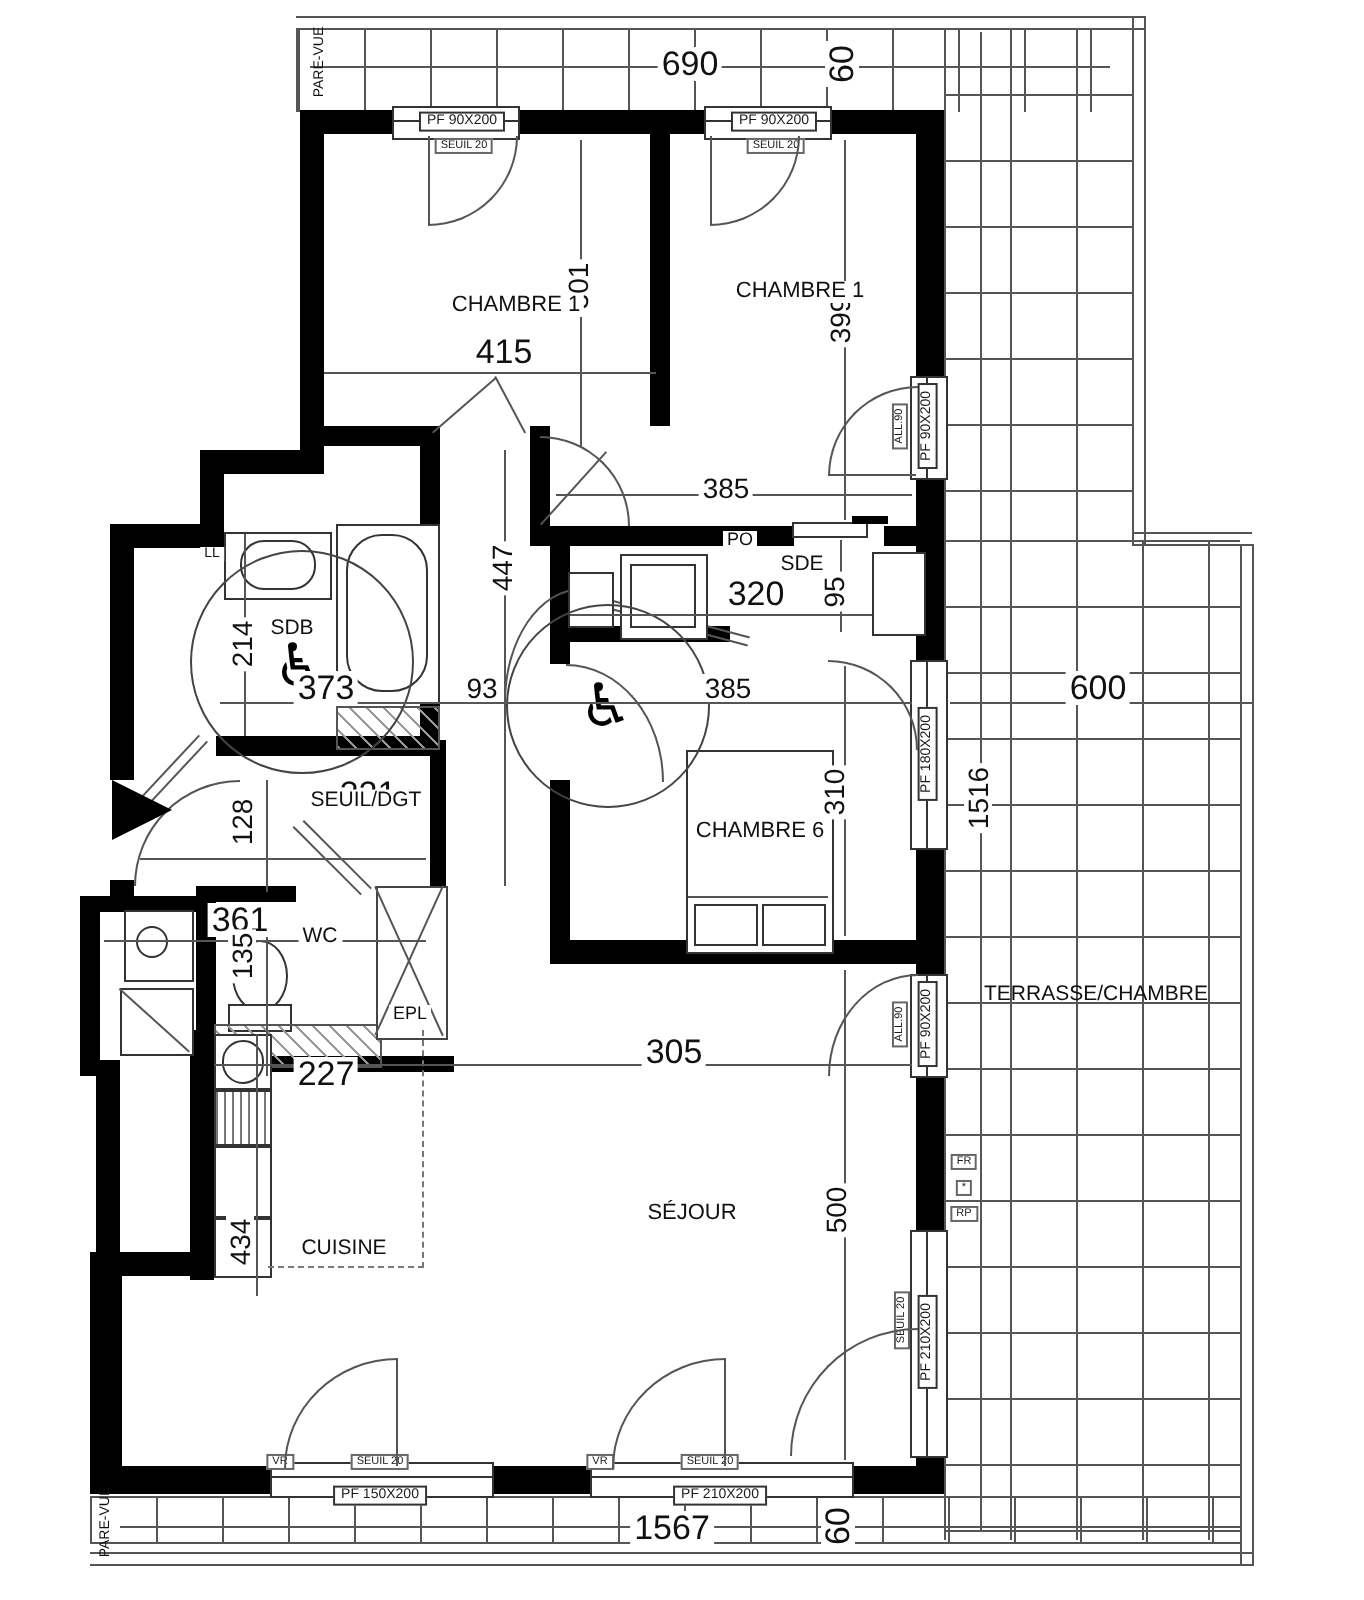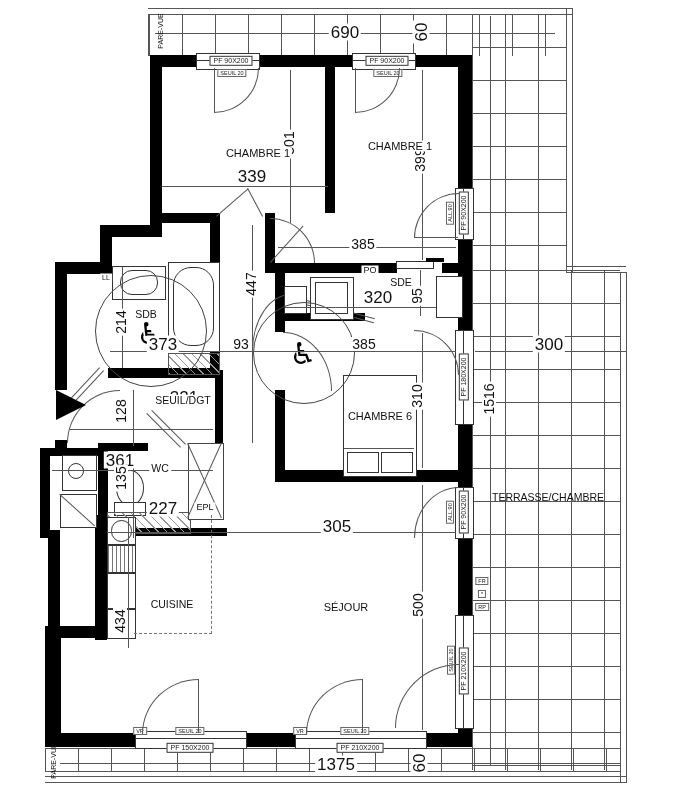--- a/index.html
+++ b/index.html
@@ -224,51 +224,51 @@
   <i class="ln" style="left:70px;top:429px;width:143px;height:1px"></i>
   <i class="ln" style="left:133px;top:390px;width:1px;height:56px"></i>
   <i class="ln" style="left:52px;top:470px;width:161px;height:1px"></i>
   <i class="ln" style="left:133px;top:452px;width:1px;height:86px"></i>
   <i class="ln" style="left:107px;top:532px;width:349px;height:1px"></i>
   <i class="ln" style="left:128px;top:517px;width:1px;height:131px"></i>
   <i class="ln" style="left:422px;top:485px;width:1px;height:245px"></i>
 
   <span class="lab d17" style="left:345px;top:32px">690</span>
   <span class="lab d17 v" style="left:421px;top:32px">60</span>
-  <span class="lab d17" style="left:252px;top:176px">339</span>
+  <span class="lab d17" style="left:252px;top:176px">415</span>
   <span class="lab d15 v" style="left:289px;top:143px">301</span>
   <span class="lab d15 v" style="left:420px;top:160px">399</span>
   <span class="lab d15" style="left:363px;top:244px">385</span>
   <span class="lab d15 v" style="left:251px;top:284px">447</span>
   <span class="lab f9" style="left:370px;top:270px">PO</span>
   <span class="lab d17" style="left:378px;top:297px">320</span>
   <span class="lab d15 v" style="left:417px;top:296px">95</span>
   <span class="lab d15 v" style="left:121px;top:322px">214</span>
   <span class="lab d17" style="left:163px;top:344px">373</span>
   <span class="lab d15" style="left:241px;top:344px">93</span>
   <span class="lab d15" style="left:364px;top:344px">385</span>
   <span class="lab d15 v" style="left:417px;top:396px">310</span>
-  <span class="lab d17" style="left:549px;top:344px">300</span>
+  <span class="lab d17" style="left:549px;top:344px">600</span>
   <span class="lab d15 v" style="left:489px;top:399px">1516</span>
   <span class="lab d15 v" style="left:121px;top:411px">128</span>
   <span class="lab d17" style="left:184px;top:397px">321</span>
   <span class="lab d17" style="left:120px;top:460px">361</span>
   <span class="lab d15 v" style="left:121px;top:478px">135</span>
-  <span class="lab d17" style="left:163px;top:508px">227</span>
+  <span class="lab d17" style="left:163px;top:537px">227</span>
   <span class="lab d17" style="left:337px;top:526px">305</span>
   <span class="lab d15 v" style="left:120px;top:621px">434</span>
   <span class="lab d15 v" style="left:418px;top:605px">500</span>
-  <span class="lab d17" style="left:336px;top:764px">1375</span>
+  <span class="lab d17" style="left:336px;top:764px">1567</span>
   <span class="lab d17 v" style="left:419px;top:763px">60</span>
 
   <span class="lab f11" style="left:258px;top:153px">CHAMBRE 1</span>
   <span class="lab f11" style="left:400px;top:146px">CHAMBRE 1</span>
   <span class="lab f11" style="left:380px;top:416px">CHAMBRE 6</span>
   <span class="lab f11" style="left:346px;top:607px">SÉJOUR</span>
-  <span class="lab f10" style="left:172px;top:604px">CUISINE</span>
+  <span class="lab f10" style="left:172px;top:624px">CUISINE</span>
   <span class="lab f10" style="left:146px;top:314px">SDB</span>
   <span class="lab f10" style="left:401px;top:282px">SDE</span>
   <span class="lab f10" style="left:160px;top:468px">WC</span>
   <span class="lab f9" style="left:205px;top:507px">EPL</span>
   <span class="lab f10" style="left:183px;top:400px">SEUIL/DGT</span>
   <span class="lab f10 nb" style="left:548px;top:497px">TERRASSE/CHAMBRE</span>
   <span class="lab f7 v nb" style="left:160px;top:31px">PARE-VUE</span>
   <span class="lab f7 v nb" style="left:53px;top:761px">PARE-VUE</span>
   <span class="lab f7" style="left:106px;top:277px">LL</span>
 

